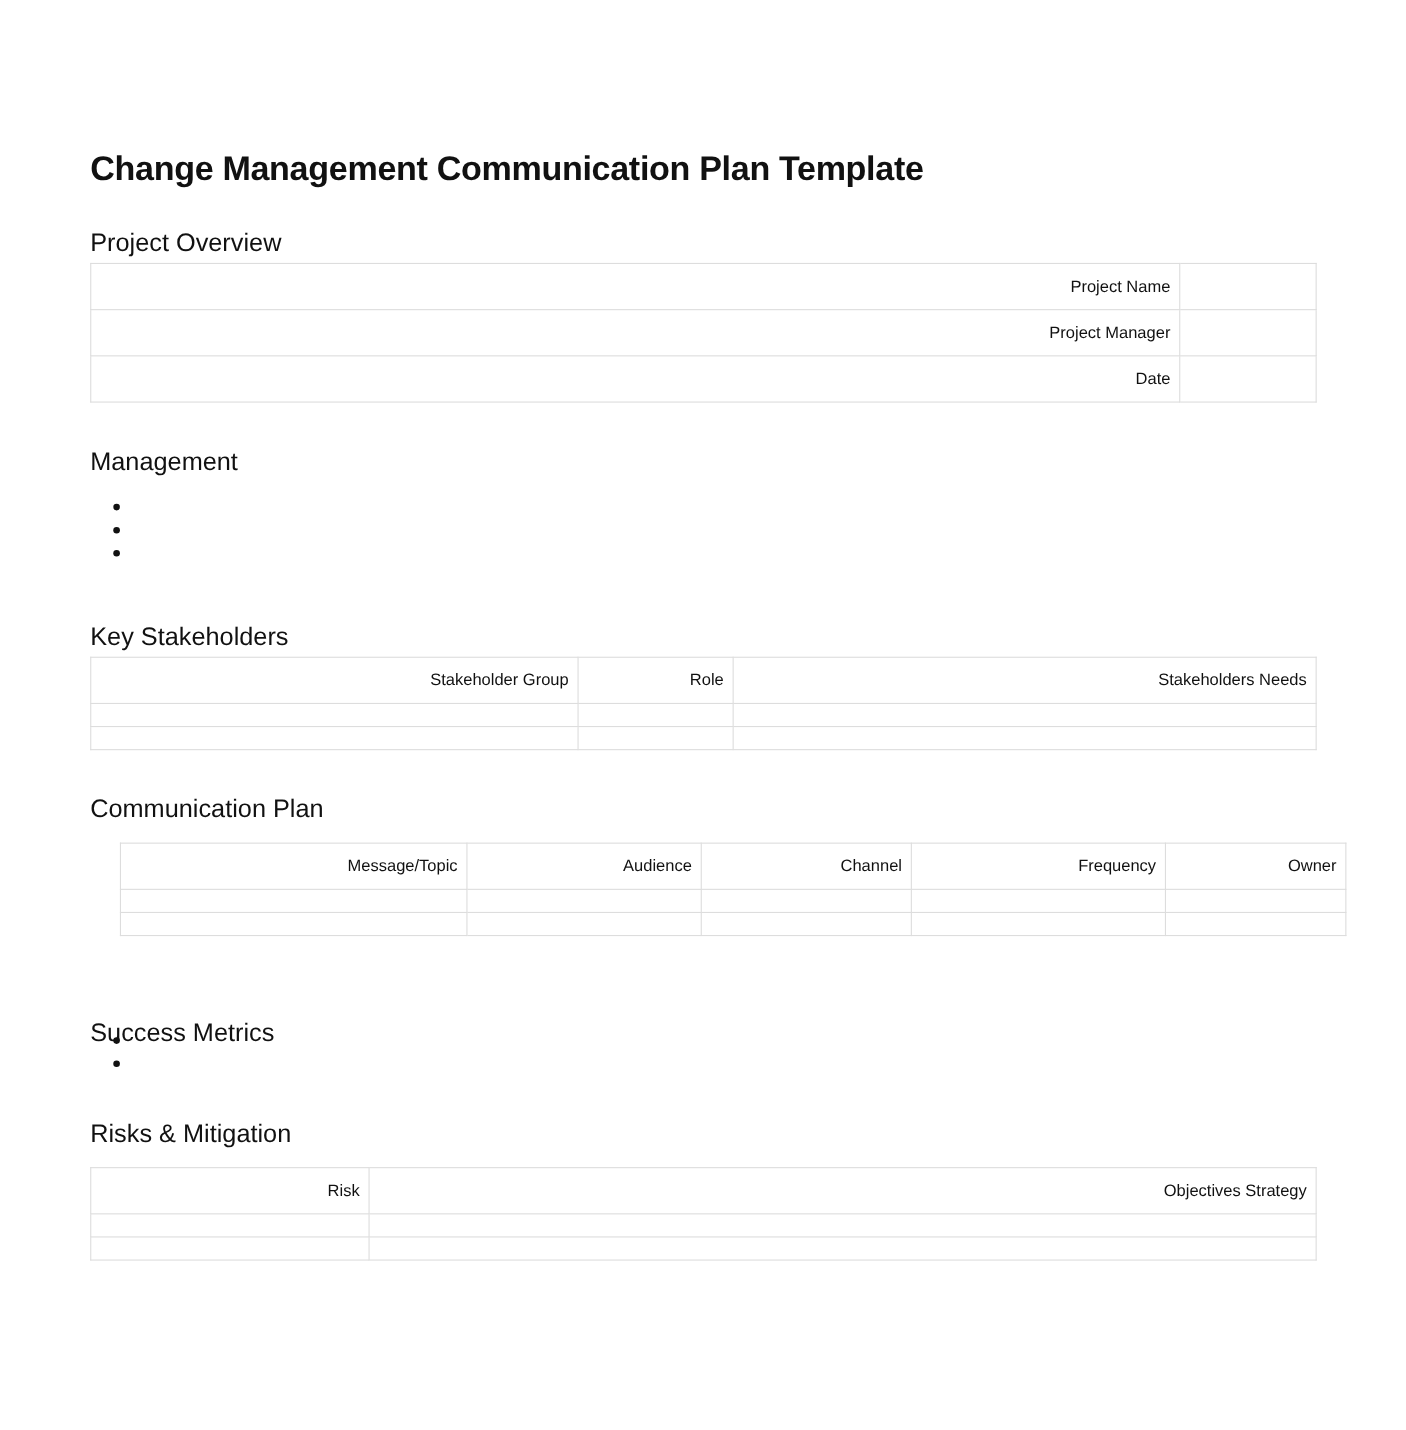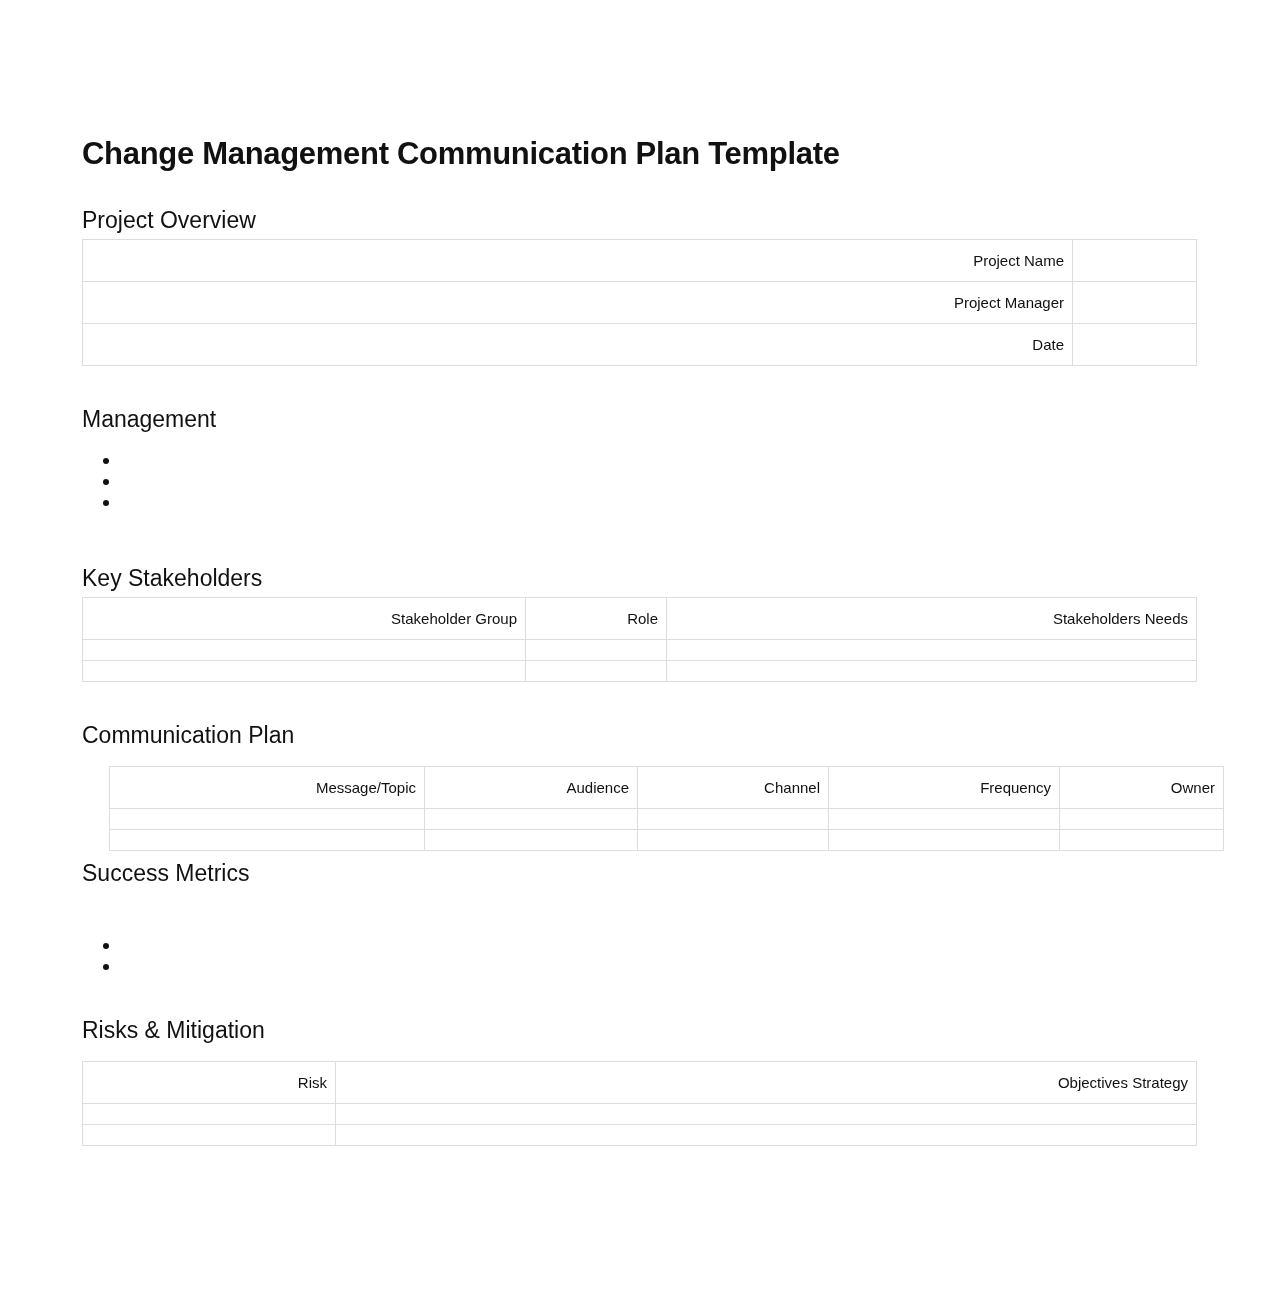--- a/index.html
+++ b/index.html
@@ -127,21 +127,21 @@
     <tr class="empty">
       <td></td>
       <td></td>
       <td></td>
       <td></td>
       <td></td>
     </tr>
   </tbody>
     </table>
 
-  <h2 style="top:860px;">Success Metrics</h2>
+  <h2 style="top:925px;">Success Metrics</h2>
   <ul class="bullets" style="top:936px;">
     <li></li>
     <li></li>
   </ul>
 
   <h2 style="top:1017px;">Risks &amp; Mitigation</h2>
   <table style="top:1061px;">
     <colgroup>
         <col style="width:253px">
         <col style="width:861px">

